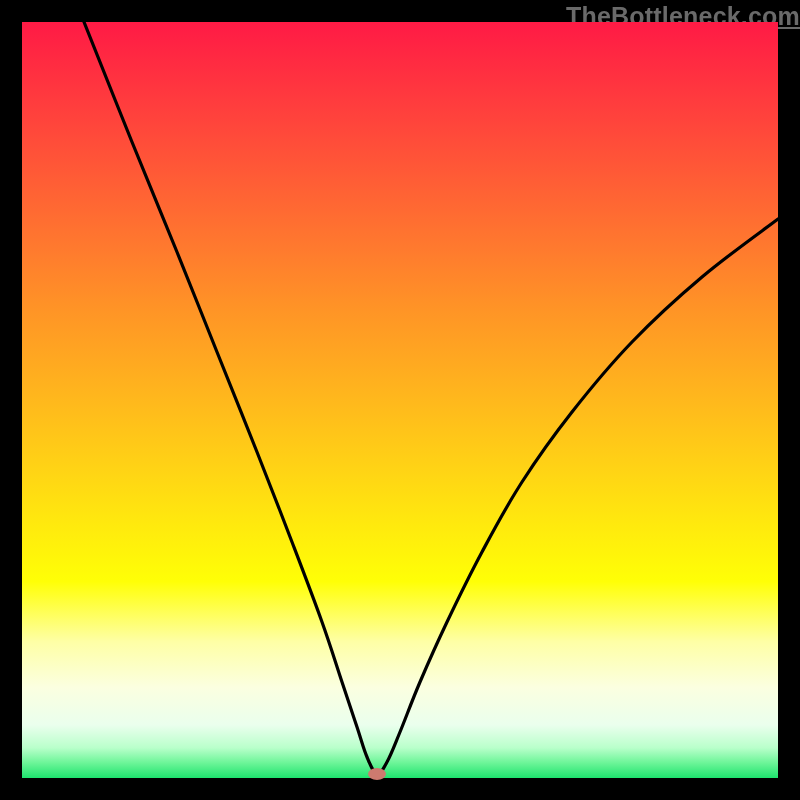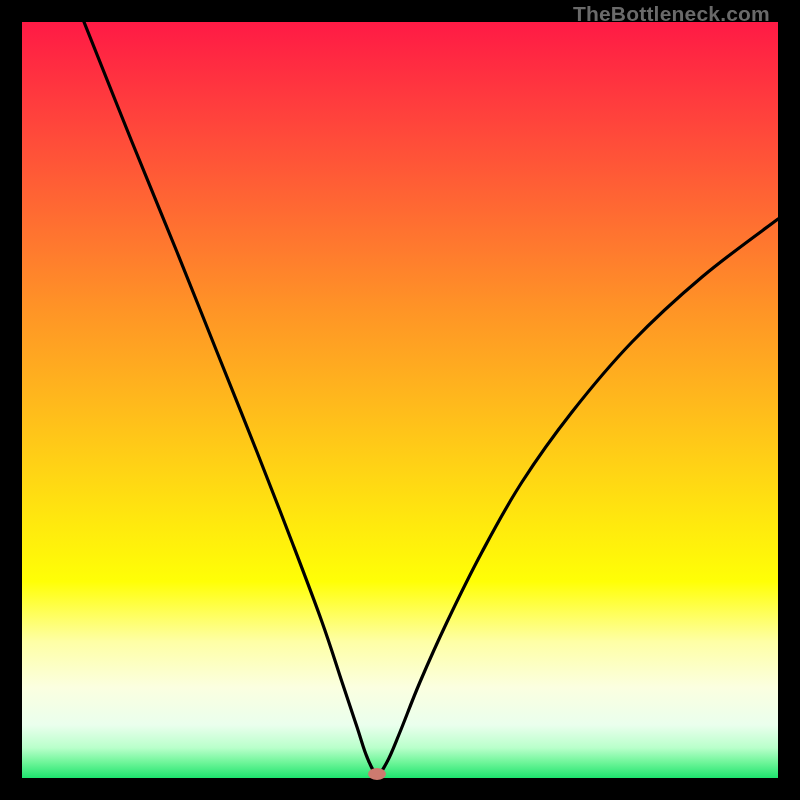--- a/index.html
+++ b/index.html
@@ -52,25 +52,26 @@
   .marker {
     position: absolute;
     width: 18px;
     height: 12px;
     border-radius: 50%;
     background: #cd7a6f;
   }
   .watermark {
     position: absolute;
     top: 2px;
-    right: 30px;
-    font-size: 21px;
+    right: 0;
+    font-size: 25px;
     font-weight: 600;
     color: #6a6a6a;
     letter-spacing: 0.2px;
+    text-decoration: underline;
   }
 </style>
 </head>
 <body>
 
 <div class="frame">
   <div class="watermark">TheBottleneck.com</div>
   <div class="plot">
     <svg class="curve" viewBox="0 0 756 756" preserveAspectRatio="none">
       <path id="curve-path" fill="none" stroke="#000" stroke-width="3.2" stroke-linecap="round" stroke-linejoin="round" d="M 62 0 C 70.64 21.599999999999998 93.26 78.6 110 120 C 126.74 161.4 139.7 192.2 155 230 C 170.3 267.8 180.6 294 195 330 C 209.4 366 221.5 395.8 235 430 C 248.5 464.2 258.3 489.4 270 520 C 281.7 550.6 291 574.8 300 600 C 309 625.2 313.7 641.1 320 660 C 326.3 678.9 330.5 691.5 335 705 C 339.5 718.5 341.4 726.54 345 735 C 348.6 743.46 351.4 751.1 355 752 C 358.6 752.9 360.86 747.56 365 740 C 369.14 732.44 372.06 724.4 378 710 C 383.94 695.6 389.54 679.8 398 660 C 406.46 640.2 413.84 623.4 425 600 C 436.16 576.6 446.5 555.2 460 530 C 473.5 504.8 483.8 485.2 500 460 C 516.2 434.8 530.2 415.2 550 390 C 569.8 364.8 586.6 344.3 610 320 C 633.4 295.7 653.72 277.14 680 255 C 706.28 232.86 742.32 207.44 756 197 "></path>

